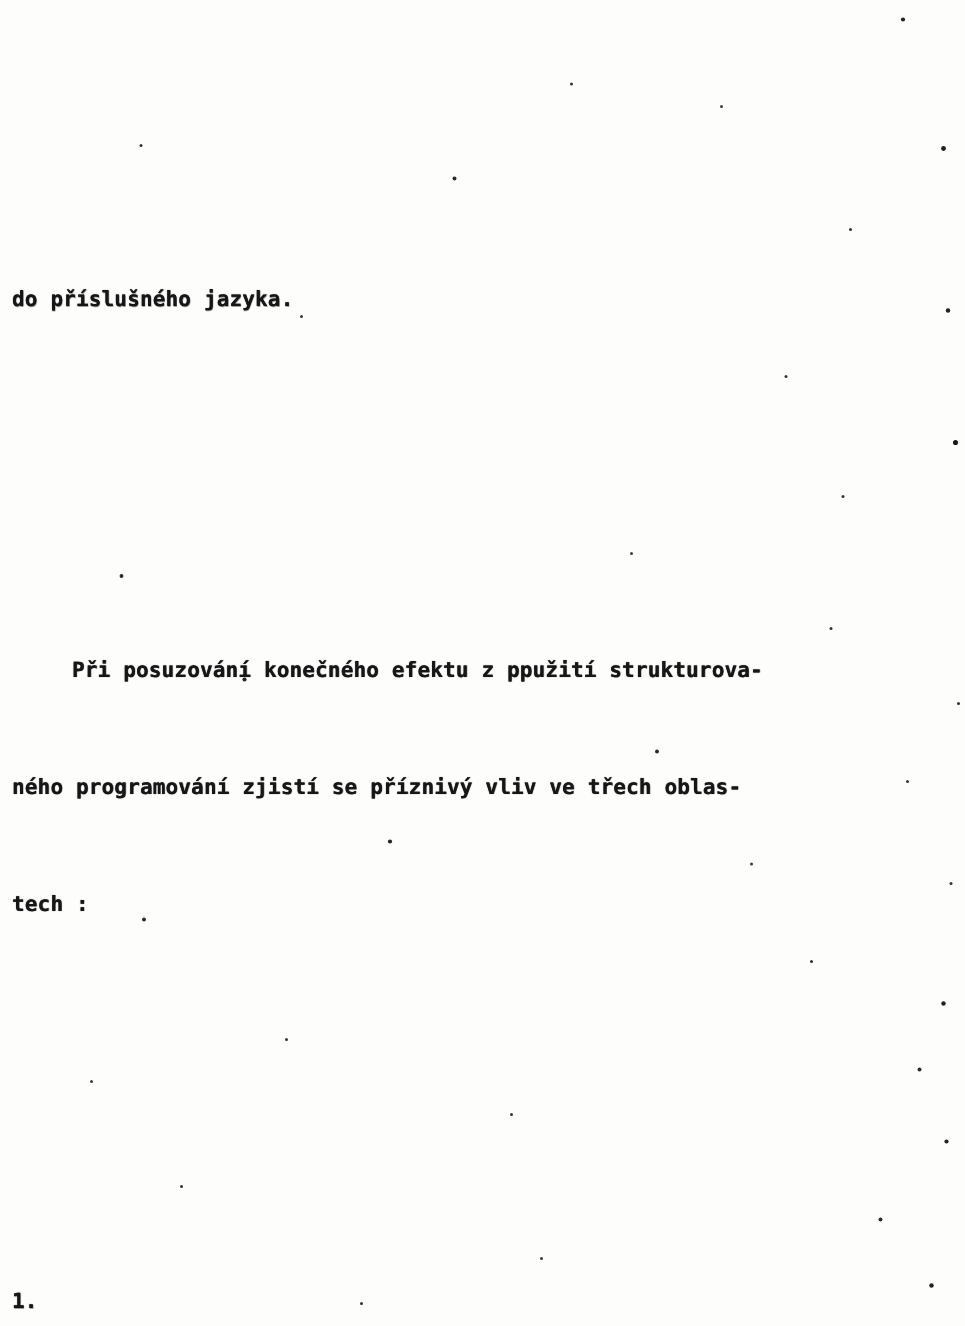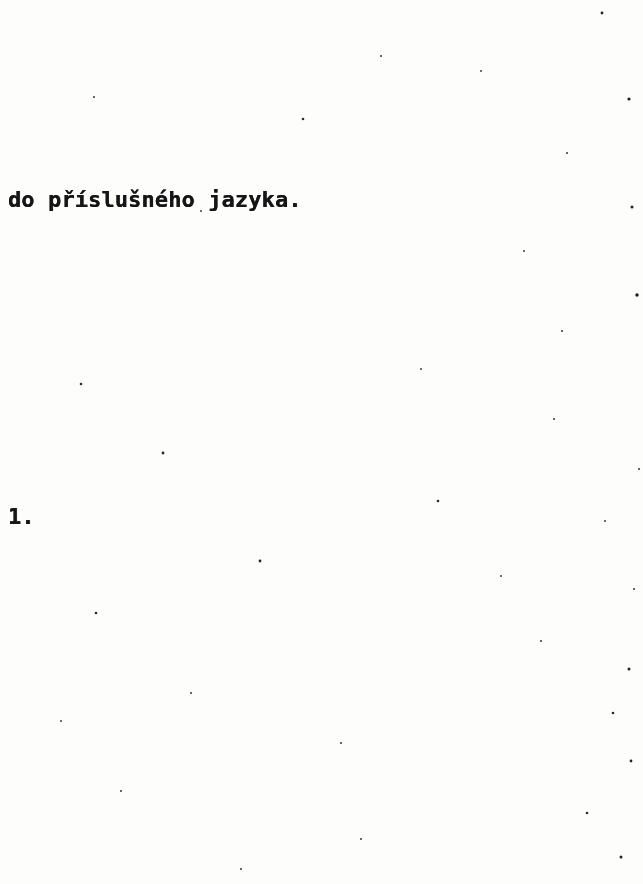--- a/index.html
+++ b/index.html
@@ -10,21 +10,21 @@
     overflow: hidden;
     font-family: "DejaVu Sans Mono", "Liberation Mono", monospace;
   }
   .page {
     position: relative;
     width: 643px; height: 884px;
     padding: 5px 6px 0 8px;
     box-sizing: border-box;
     color: #161616;
     font-weight: 700;
-    font-size: 22px;
+    font-size: 14px;
     line-height: 26px;
     letter-spacing: 0.1px;
     text-shadow: 0 0 0.6px rgba(10,10,10,0.85), 0.4px 0.4px 0 rgba(20,20,20,0.35);
     white-space: pre-wrap;
   }
   .line { height: 26px; overflow: visible; }
   .ind  { padding-left: 40px; } 
   .blk-p1 { margin-top: 13px; }
   .blk-list { margin-top: 5px; }
   .li { display: flex; margin-top: 6px; }
@@ -56,20 +56,25 @@
 
 <div class="page">
   <span class="noise"></span>
 
   
   <div class="blk-p0">
     <div class="line">do příslušného jazyka.</div>
   </div>
 
   
+  <div class="blk-p1">
+    <div class="line ind">Při posuzování konečného efektu z ppužití strukturova-</div>
+    <div class="line">ného programování zjistí se příznivý vliv ve třech oblas-</div>
+    <div class="line">tech :</div>
+  </div>
 
   
   <div class="blk-list">
 
     <div class="li">
       <span class="num">1.</span>
       <div class="li-body">
         
         
         

